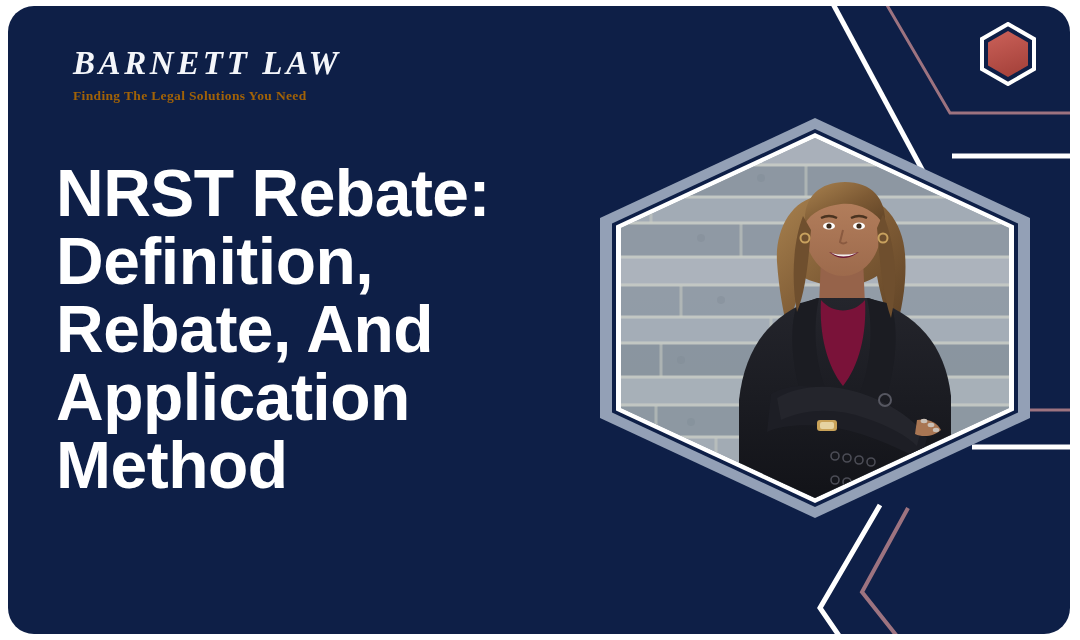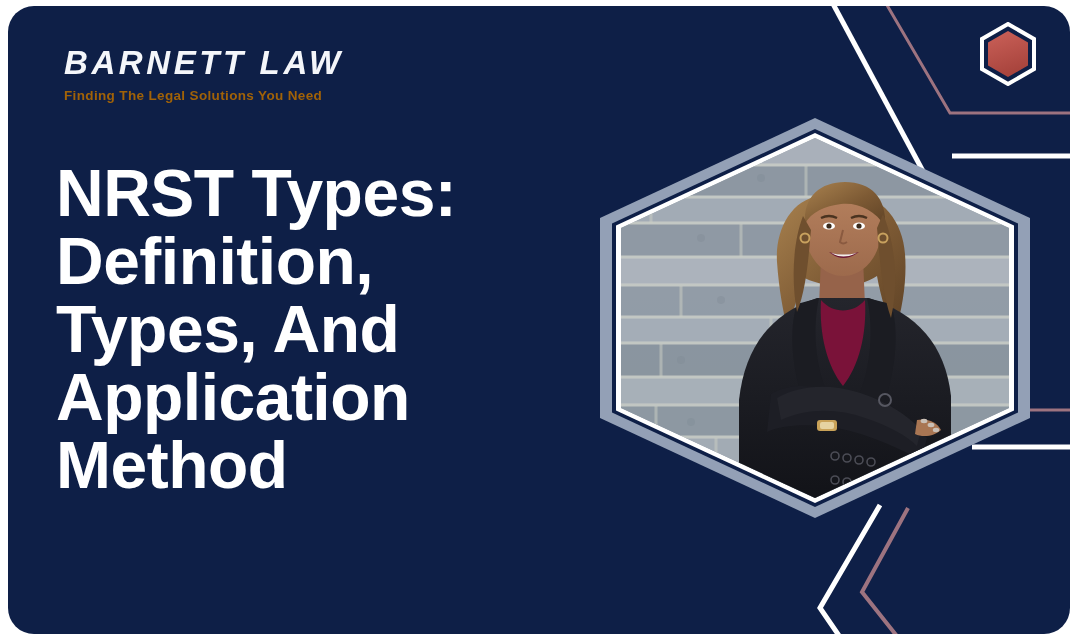--- a/index.html
+++ b/index.html
@@ -21,22 +21,23 @@
     left:8px; top:6px;
     width:1062px; height:628px;
     background:#0e1f47;
     border-radius:26px;
     overflow:hidden;
   }
 
   
   .brand {
     position:absolute;
-    left:64px; top:46px;
+    left:73px; top:46px;
     z-index:6;
+    font-family:Liberation Serif, serif;
   }
   .brand-name {
     font-size:33px;
     font-weight:bold;
     font-style:italic;
     letter-spacing:3.6px;
     color:#f4f6fa;
     line-height:1.05;
     white-space:nowrap;
   }
@@ -141,21 +142,21 @@
 
       <polyline points="908,508 862,592 900,640" fill="none" stroke="#9d7380" stroke-width="4"></polyline>
     </g>
   </svg>
 
   <div class="brand">
     <div class="brand-name">BARNETT LAW</div>
     <div class="brand-tag">Finding The Legal Solutions You Need</div>
   </div>
 
-  <h1 class="headline">NRST Types: Definition, Types, And Application Method</h1>
+  <h1 class="headline">NRST Rebate: Definition, Rebate, And Application Method</h1>
 
   <div class="hex-wrap">
     <div class="hex-outer"></div>
     <div class="hex-mid"></div>
     <div class="hex-white"></div>
     <div class="hex-photo">
       <svg class="photo-svg" viewBox="0 0 388 360" preserveAspectRatio="xMidYMid slice" xmlns="http://www.w3.org/2000/svg">
         <defs>
           <linearGradient id="skinG" x1="0" y1="0" x2="0" y2="1">
             <stop offset="0%" stop-color="#b7825f"></stop>

